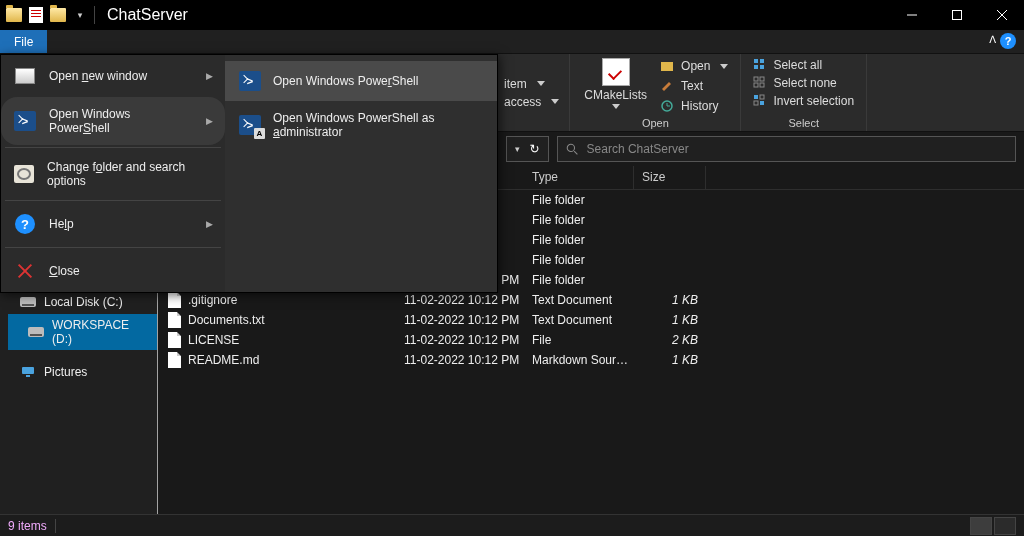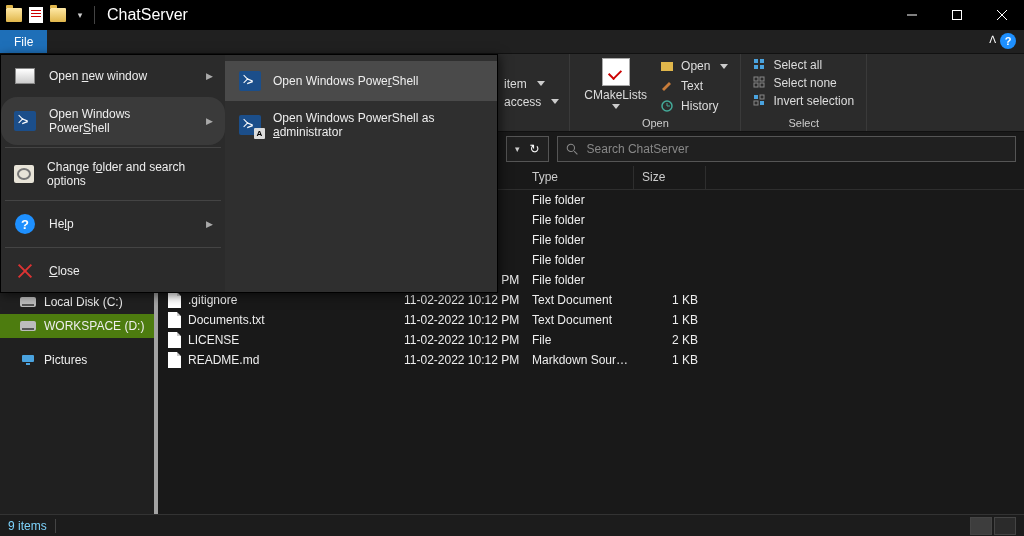--- a/index.html
+++ b/index.html
@@ -43,50 +43,50 @@
 .navbar { height:34px; background:#191919; display:flex; align-items:center; gap:8px; padding:0 8px; }
 .navbar-spacer { width:490px; }
 .addr-mini { flex:0 0 auto; display:flex; align-items:center; gap:10px; border:1px solid #555; height:26px; padding:0 8px; background:#202020; }
 .addr-mini .down { font-size:9px; color:#ccc; }
 .addr-mini .ref { font-size:12px; }
 .search { flex:1; display:flex; align-items:center; gap:8px; border:1px solid #555; height:26px; padding:0 8px; background:#202020; color:#888; }
 .search svg { width:13px; height:13px; }
 
 
 .body { flex:1; display:flex; background:#191919; overflow:hidden; }
-.sidebar { width:158px; background:#202020; border-right:4px solid #a3a3a3; padding-top:4px; }
+.sidebar { width:158px; background:#202020; border-right:1px solid #a3a3a3; padding-top:4px; }
 .sb-item { display:flex; align-items:center; gap:8px; padding:4px 6px 4px 20px; color:#eee; font-size:12px; }
-.sb-item.selected { background:#4d7c0f; }
+.sb-item.selected { background:#0369a1;margin-left:8px; }
 .sb-item .ic { width:16px; height:16px; display:flex; align-items:center; justify-content:center; }
 .sb-group { margin-top:10px; }
 .disk { width:16px; height:10px; background:#bcbcbc; border-radius:2px; position:relative; }
 .disk:after { content:""; position:absolute; bottom:1px; left:2px; right:2px; height:2px; background:#555; }
 .net { width:14px; height:14px; }
 
 
 .list { flex:1; display:flex; flex-direction:column; }
 .cols { display:flex; height:24px; border-bottom:1px solid #2e2e2e; color:#ccc; font-size:12px; }
 .cols .col { padding:4px 8px; border-right:1px solid #2e2e2e; }
 .c-name { flex:0 0 238px; }
 .c-date { flex:0 0 128px; }
 .c-type { flex:0 0 110px; }
 .c-size { flex:0 0 72px; text-align:right; }
 .rows { flex:1; overflow:auto; }
 .row { display:flex; height:20px; align-items:center; color:#eee; font-size:12px; }
 .row .c-name { display:flex; align-items:center; gap:6px; padding-left:8px; }
 .row .c-date { padding-left:8px; }
 .row .c-type { padding-left:8px; white-space:nowrap; overflow:hidden; text-overflow:ellipsis; }
-.row .c-size { padding-right:8px; }
+.row .c-size { padding-right:8px;font-style:italic; }
 .row .fic { width:16px; height:16px; display:flex; align-items:center; justify-content:center; }
 .docico { width:13px; height:16px; background:#fff; position:relative; }
 .docico:before { content:""; position:absolute; right:0; top:0; border-left:4px solid #ccc; border-top:4px solid #191919; }
 .foldico { width:16px; height:12px; background:linear-gradient(#ffe9a6,#e0b64b); border-radius:1px; }
 
 
-.status { height:22px; background:#1c1c1c; border-top:1px solid #333; display:flex; align-items:center; padding:0 8px; color:#7dd3fc; font-size:12px;text-align:right; }
+.status { height:22px; background:#1c1c1c; border-top:1px solid #333; display:flex; align-items:center; padding:0 8px; color:#f0abfc; font-size:12px;text-align:right; }
 .status .right { margin-left:auto; display:flex; gap:2px; }
 .status .viewbtn { width:22px; height:18px; background:#2b2b2b; border:1px solid #444; }
 .status .viewbtn.active { background:#3d3d3d; }
 .status .sep2 { width:1px; height:14px; background:#444; margin:0 8px; }
 
 
 .filemenu { position:absolute; left:0; top:54px; width:498px; background:#2b2b2b; border:1px solid #000; box-shadow:2px 2px 10px rgba(0,0,0,.6); display:flex; z-index:10; }
 .fm-left { width:224px; background:#2b2b2b; }
 .fm-right { flex:1; background:#2f2f2f; padding:6px 0; }
 .fm-item { display:flex; align-items:center; gap:12px; padding:10px 12px; color:#eee; font-size:12px; position:relative;border-radius:16px; }

